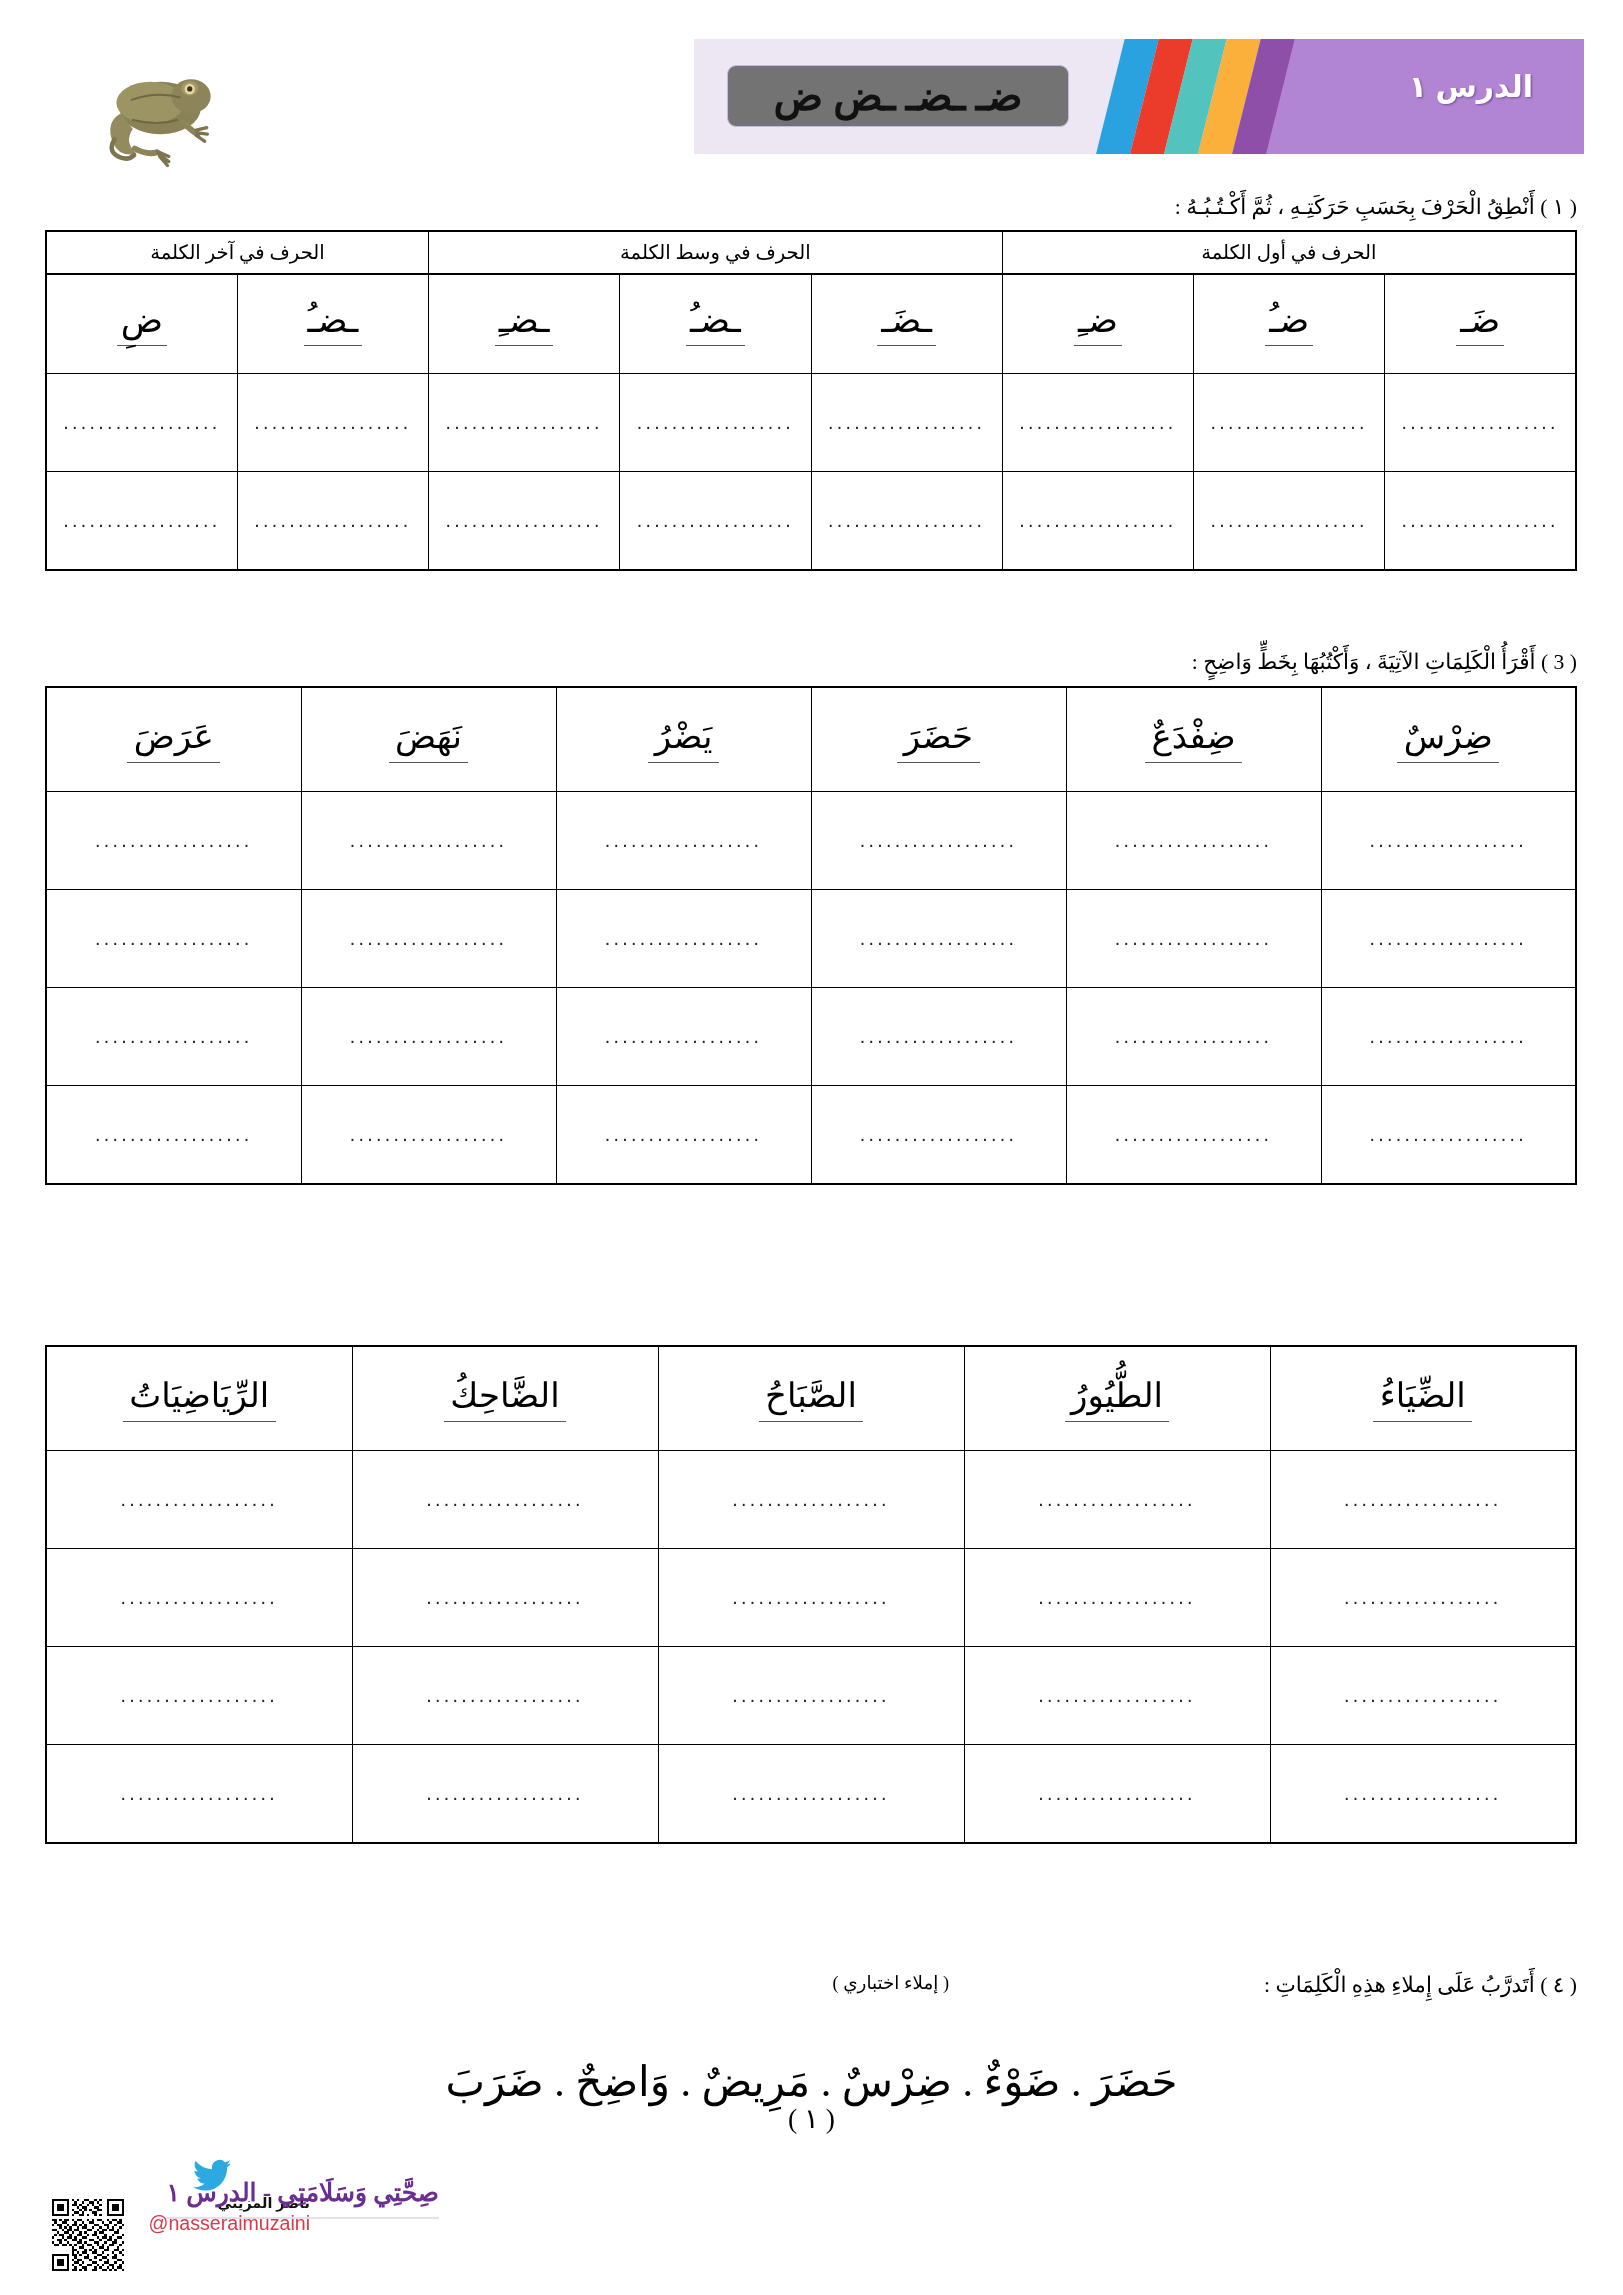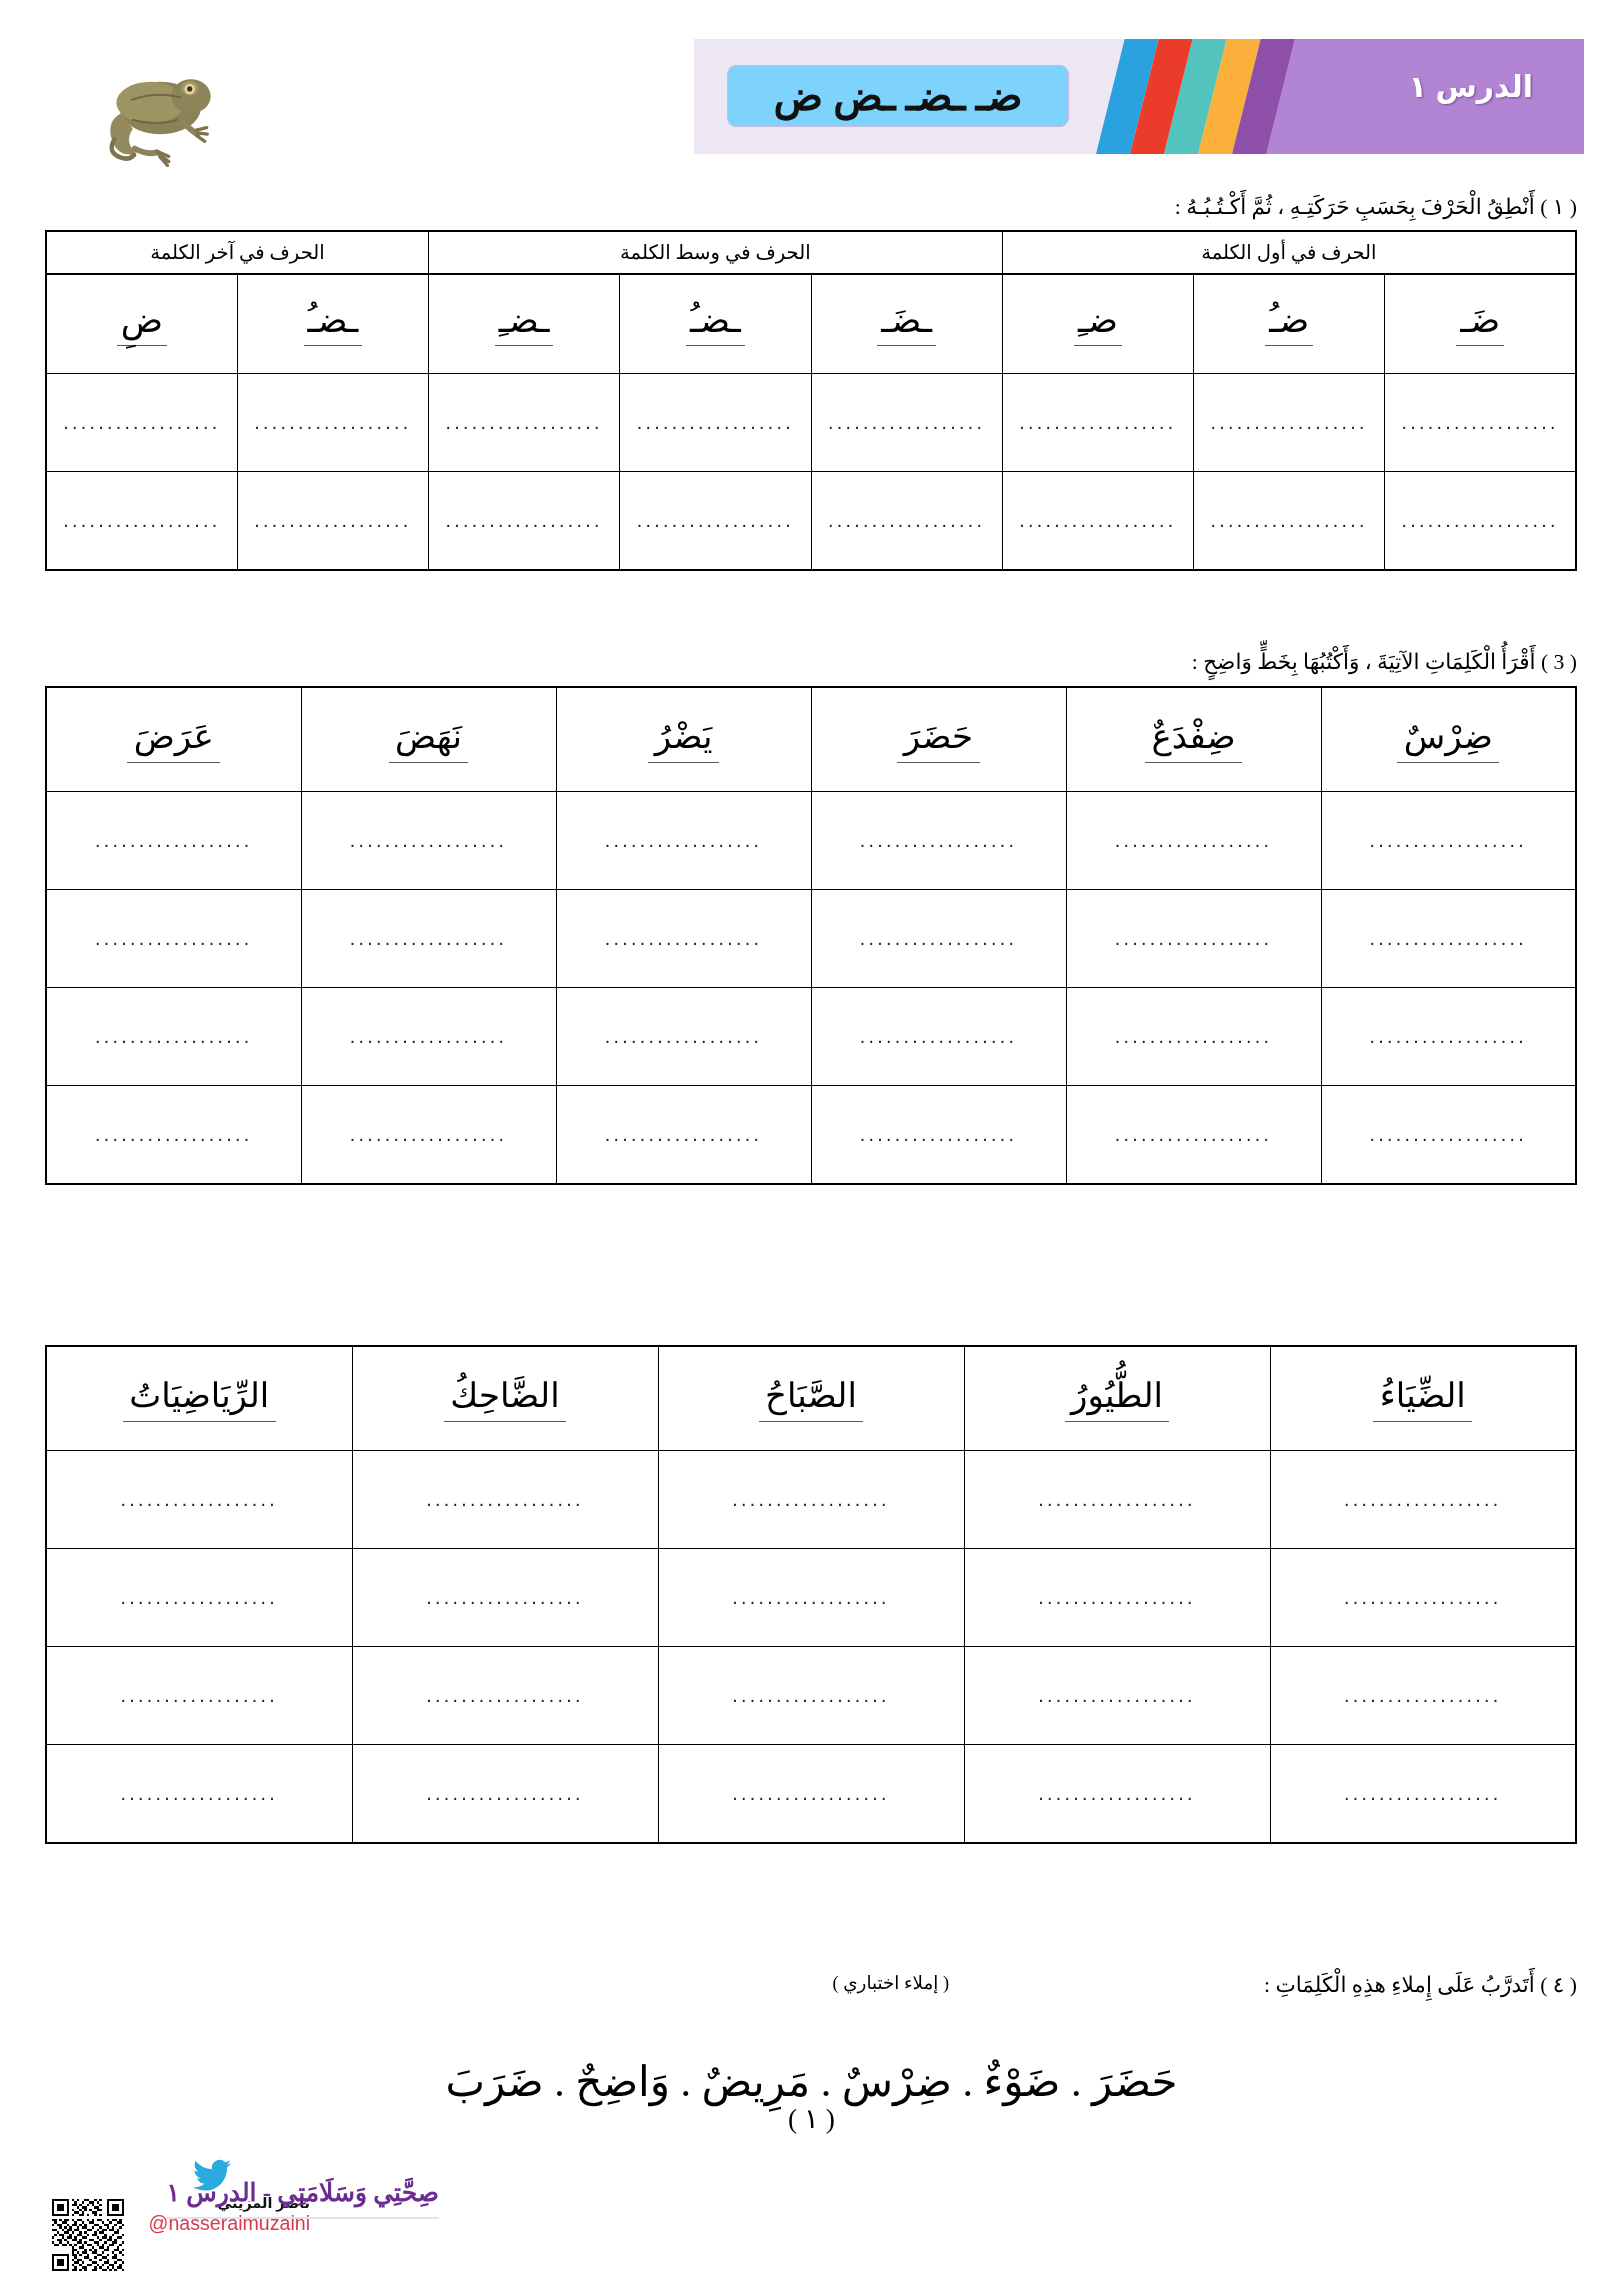--- a/index.html
+++ b/index.html
@@ -44,21 +44,21 @@
     font-family:"Liberation Sans","DejaVu Sans",sans-serif;
     text-shadow:1.3px 1.3px 2px rgba(80,40,110,.55);
     letter-spacing:0.7px;
     white-space:nowrap;
   }
   .letter-box{
     position:absolute;top:26px;left:33px;
     width:340px;height:60px;
     border:1.3px solid #c8b8dd;
     border-radius:9.2px;
-    background:#7dd3fc;
+    background:#737373;
     display:flex;align-items:center;justify-content:center;
   }
   .letter-box span{
     font-size:41px;font-weight:bold;color:#111;
     font-family:"Liberation Serif","DejaVu Serif",serif;
     letter-spacing:11.8px;
     line-height:1;
   }
 
   

